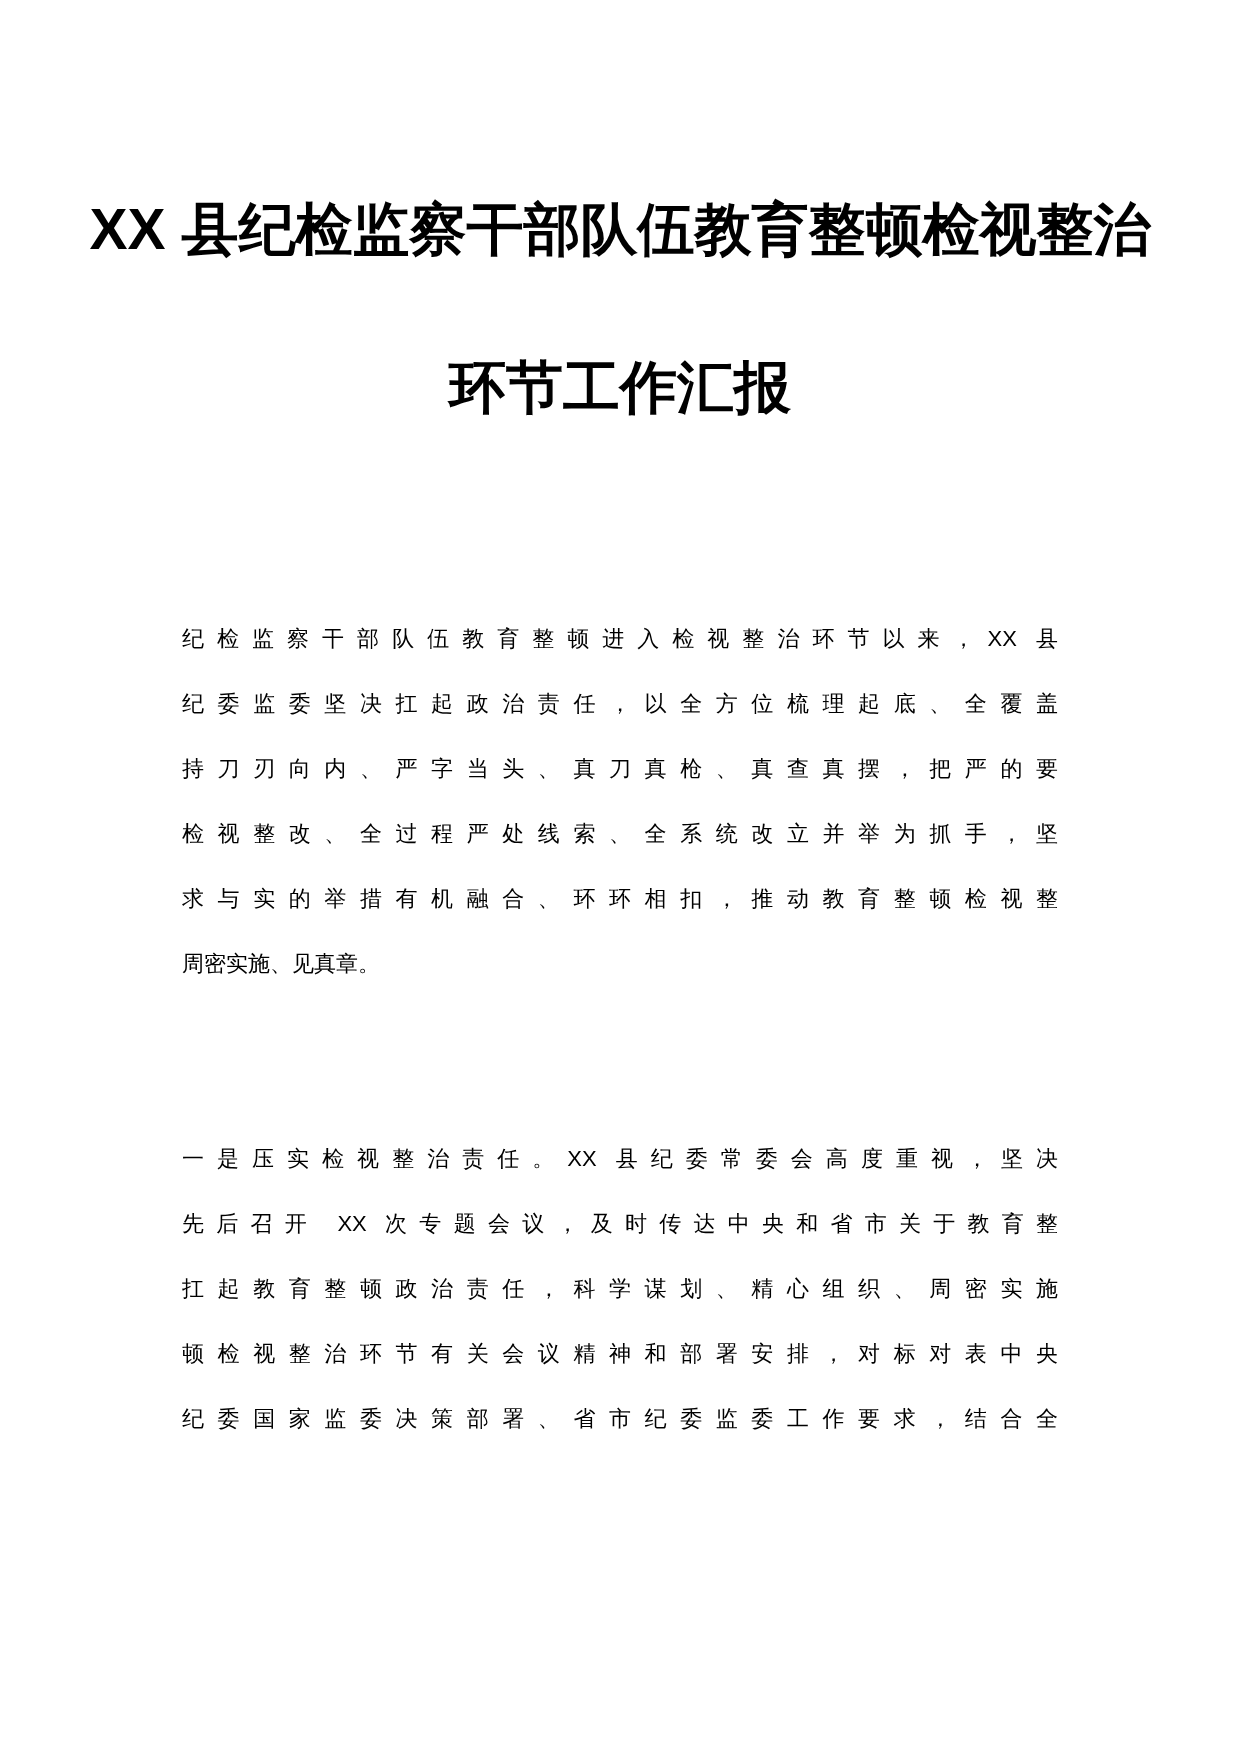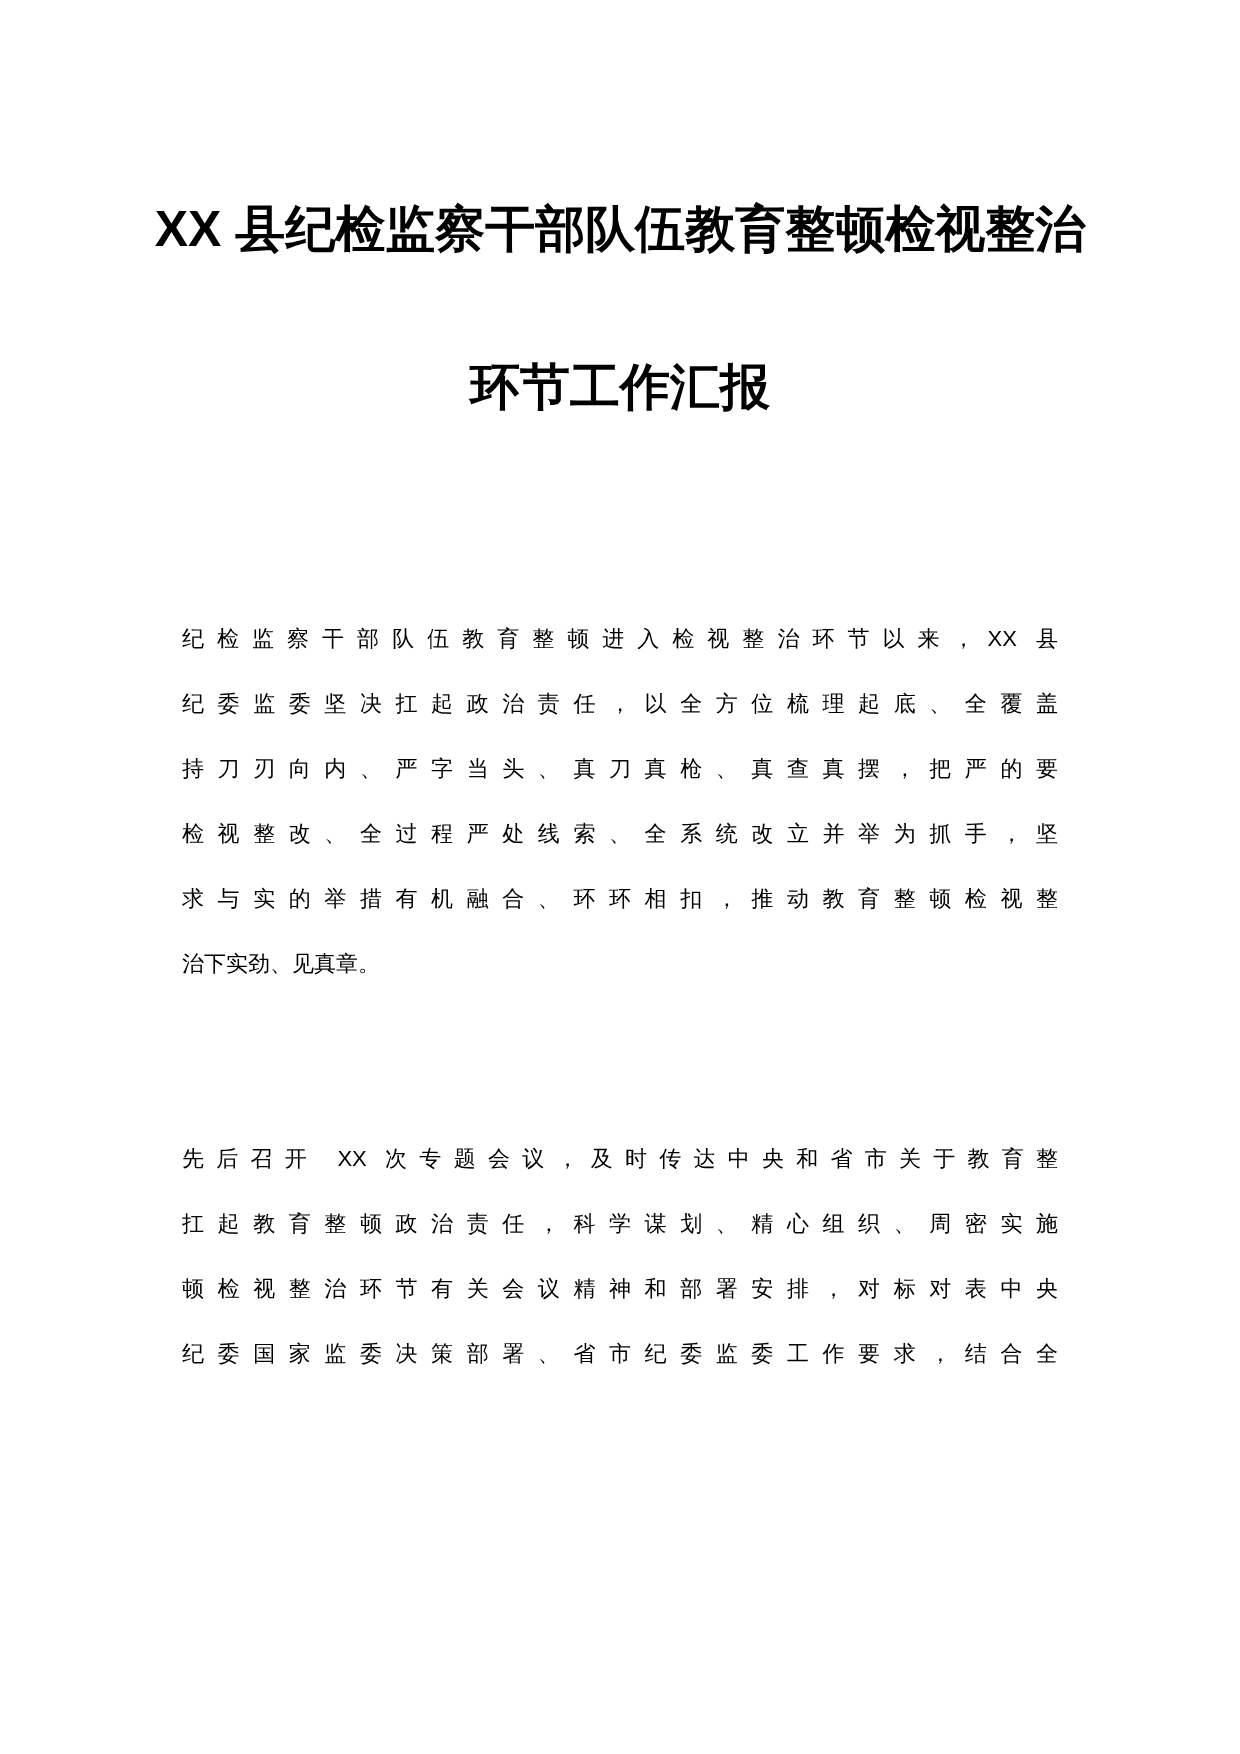--- a/index.html
+++ b/index.html
@@ -22,21 +22,21 @@
   .title-block {
     position: absolute;
     top: 150px;
     left: 0;
     width: 1240px;
   }
   .title-line {
     height: 158px;
     line-height: 158px;
     text-align: center;
-    font-size: 50px;
+    font-size: 57px;
     font-weight: 900;
     white-space: nowrap;
   }
   .body-block {
     position: absolute;
     top: 606px;
     left: 182px;
     width: 876px;
     font-size: 22px;
     line-height: 65px;
@@ -61,21 +61,22 @@
   <div class="title-block">
       <div class="title-line">XX 县纪检监察干部队伍教育整顿检视整治</div>
       <div class="title-line">环节工作汇报</div>
     </div>
   <div class="body-block">
       <div class="line stretch">纪检监察干部队伍教育整顿进入检视整治环节以来，XX 县</div>
       <div class="line stretch">纪委监委坚决扛起政治责任，以全方位梳理起底、全覆盖</div>
       <div class="line stretch">持刀刃向内、严字当头、真刀真枪、真查真摆，把严的要</div>
       <div class="line stretch">检视整改、全过程严处线索、全系统改立并举为抓手，坚</div>
       <div class="line stretch">求与实的举措有机融合、环环相扣，推动教育整顿检视整</div>
-      <div class="line">治下实劲、见真章。</div>
+      <div class="line">周密实施、见真章。</div>
       <div class="line blank"></div>
       <div class="line blank"></div>
+      <div class="line stretch">一是压实检视整治责任。XX 县纪委常委会高度重视，坚决</div>
       <div class="line stretch">先后召开 XX 次专题会议，及时传达中央和省市关于教育整</div>
       <div class="line stretch">扛起教育整顿政治责任，科学谋划、精心组织、周密实施</div>
       <div class="line stretch">顿检视整治环节有关会议精神和部署安排，对标对表中央</div>
       <div class="line stretch">纪委国家监委决策部署、省市纪委监委工作要求，结合全</div>
     </div>
 </div>
 
 </body></html>

